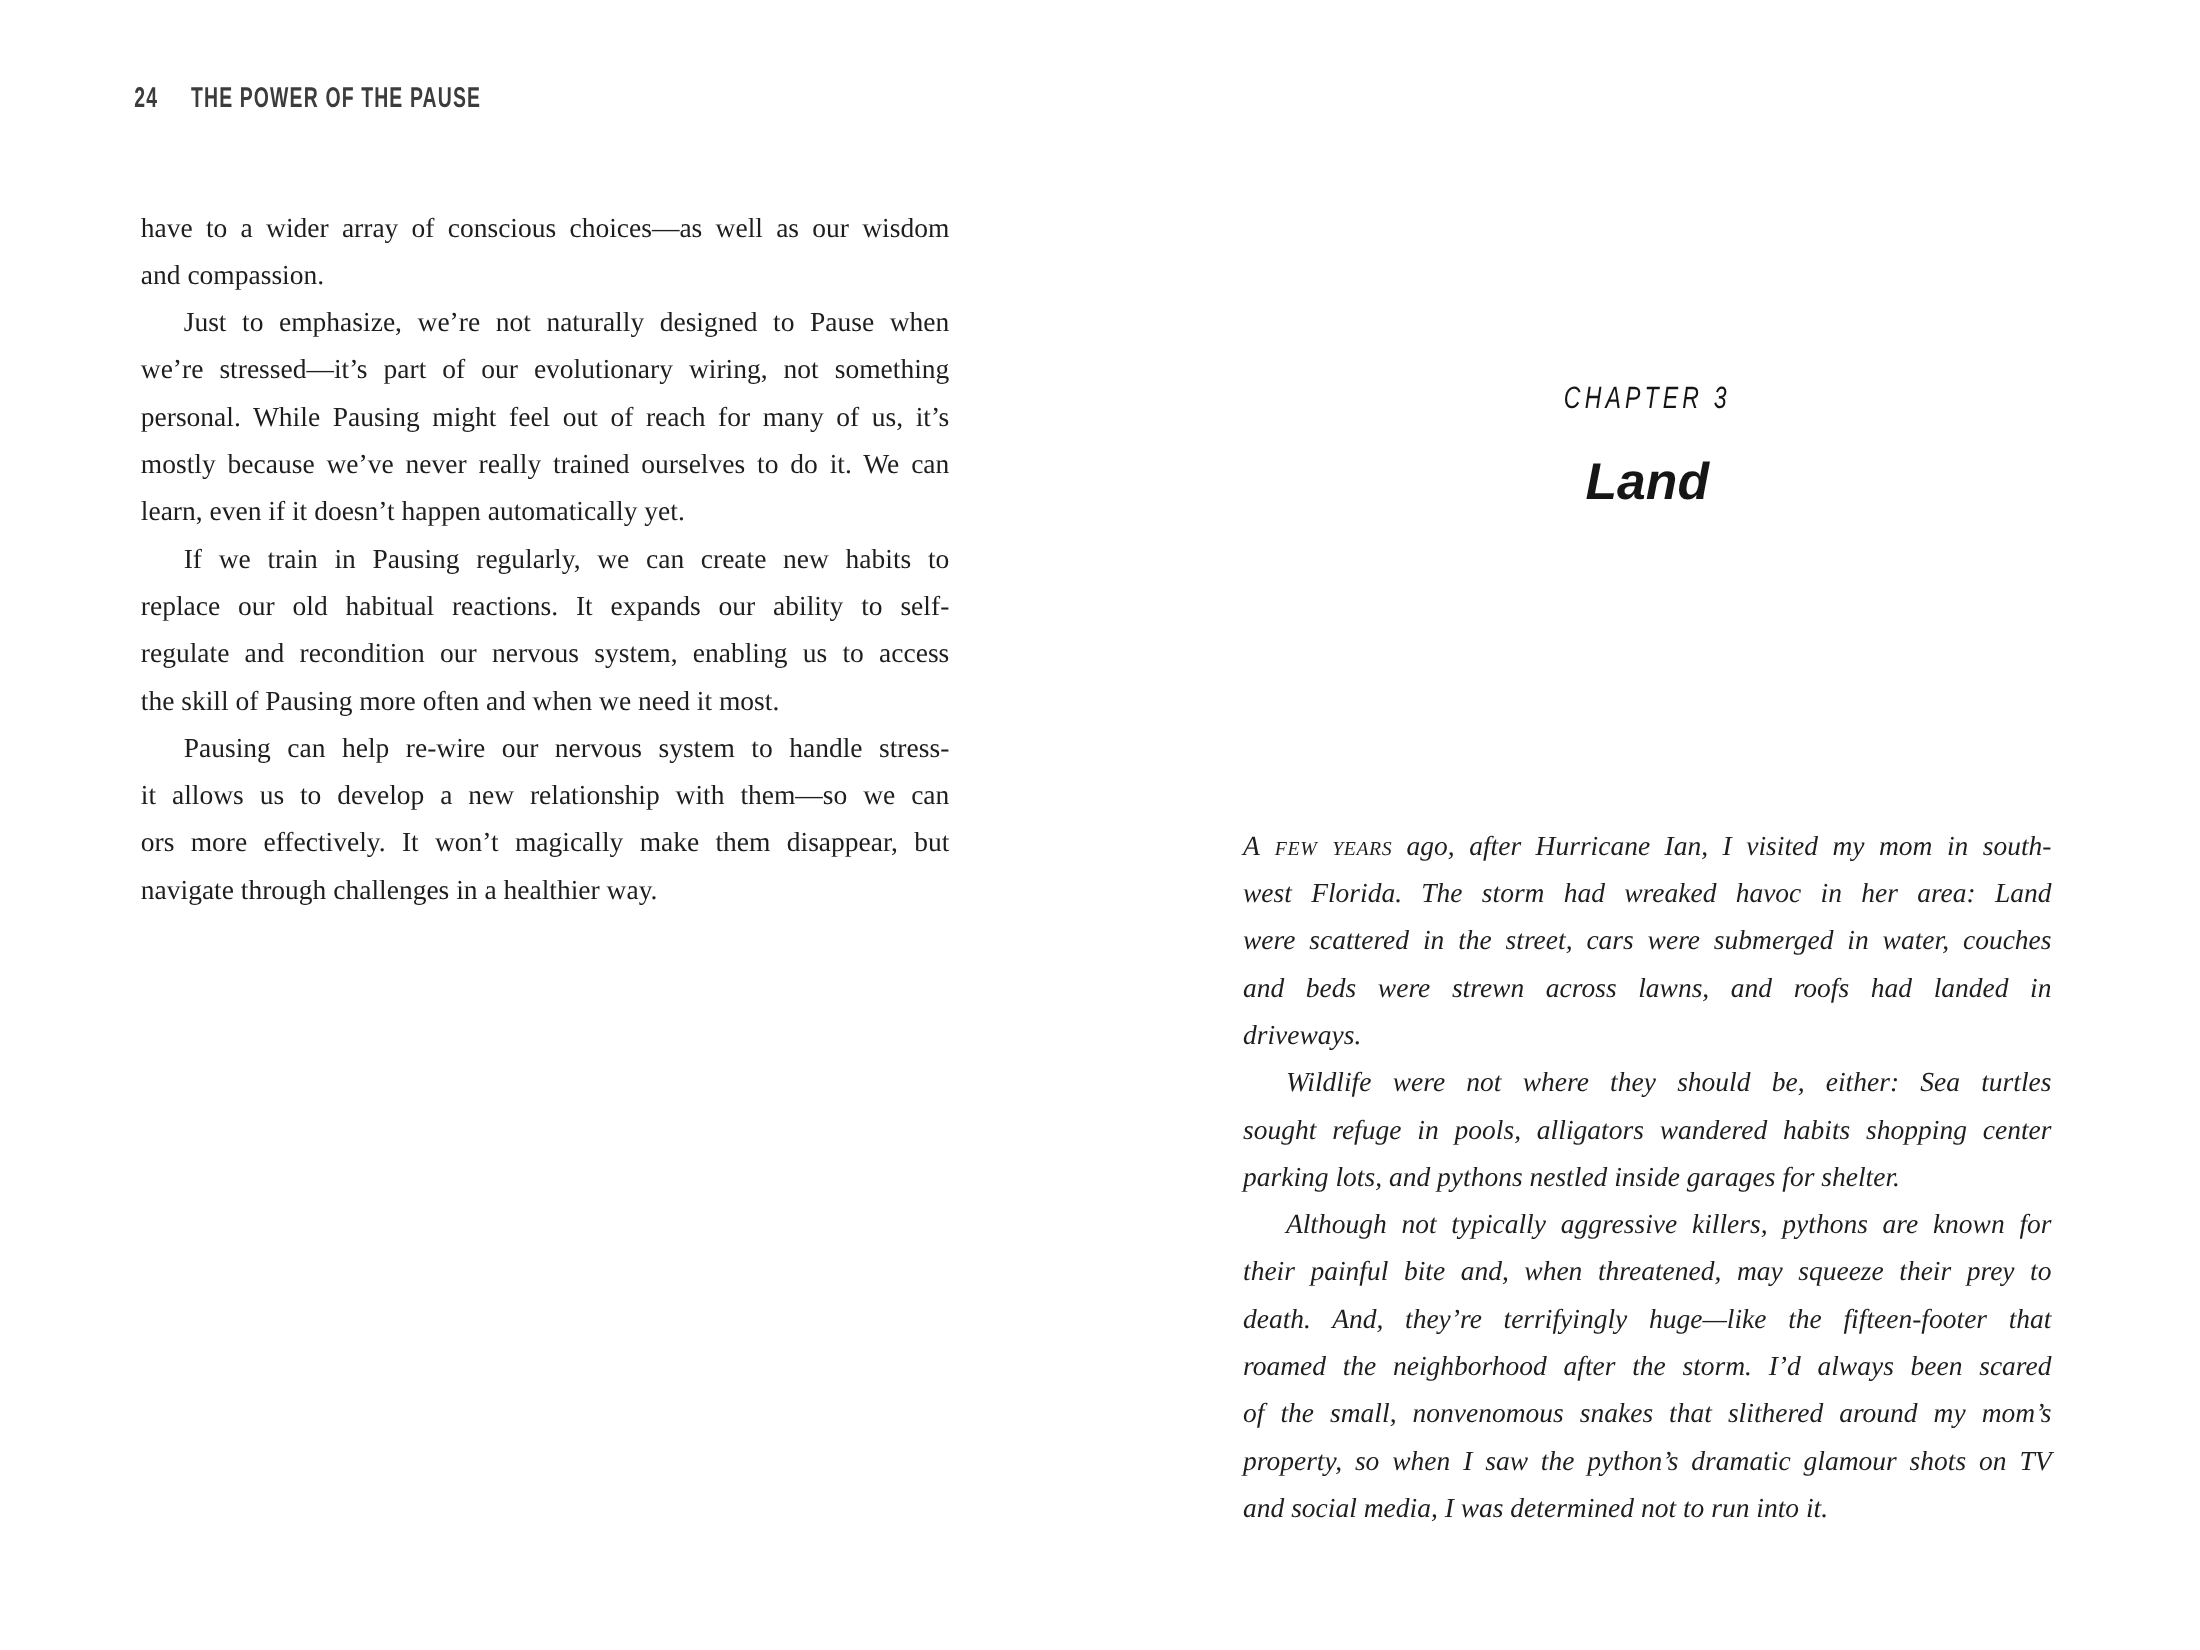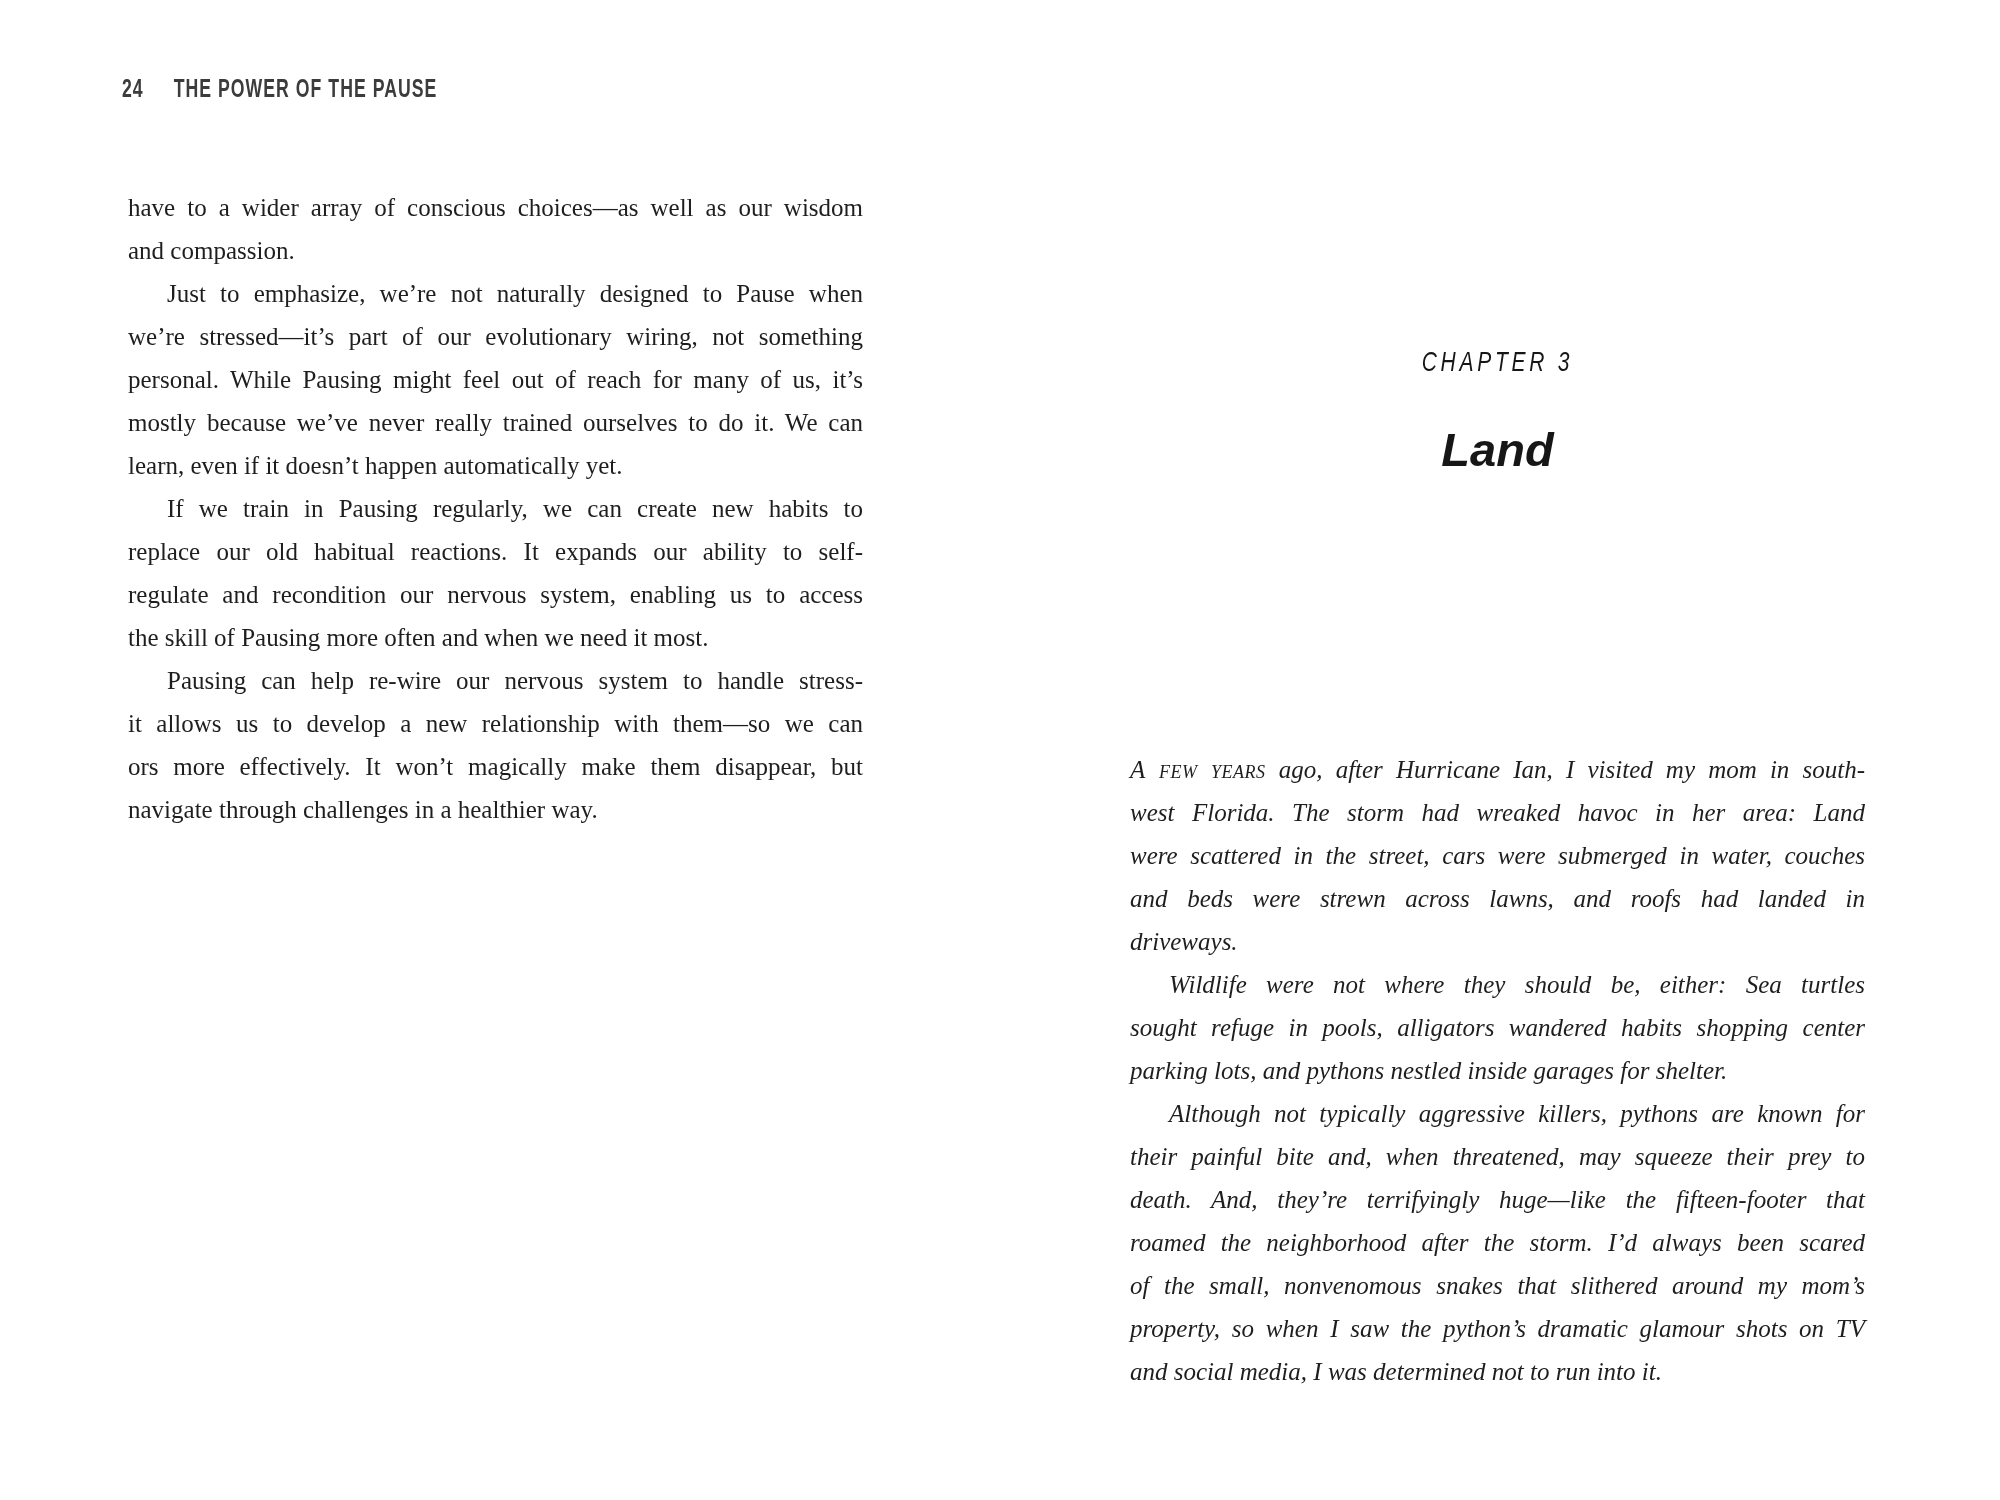--- a/index.html
+++ b/index.html
@@ -46,21 +46,21 @@
     position: absolute; left: 130px; width: 735px; top: 347px;
     text-align: center;
     font-family: "Liberation Sans", "DejaVu Sans", sans-serif;
     font-weight: 400; font-size: 28px; line-height: 30px;
     letter-spacing: 5px;
     color: var(--heading-ink, #161616);
     transform: scaleX(0.75); transform-origin: 50% 50%;
     white-space: nowrap;
   }
   .chapter-title {
-    position: absolute; left: 130px; width: 735px; top: 424px;
+    position: absolute; left: 130px; width: 735px; top: 412px;
     text-align: center;
     font-family: "Liberation Sans", "DejaVu Sans", sans-serif;
     font-weight: bold; font-size: 47px; line-height: 52px;
     color: var(--heading-ink, #161616);
   }
 </style>
 </head>
 <body>
 
 <div class="spread">

